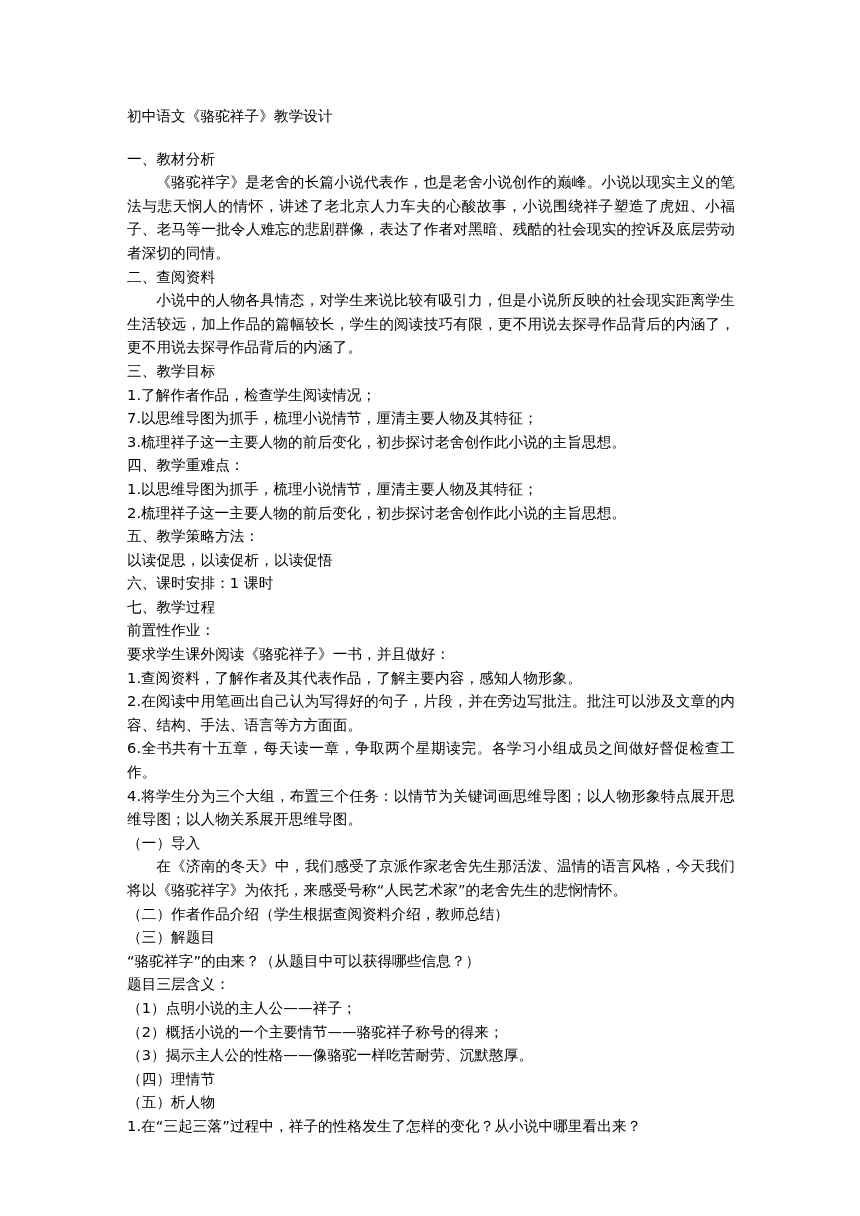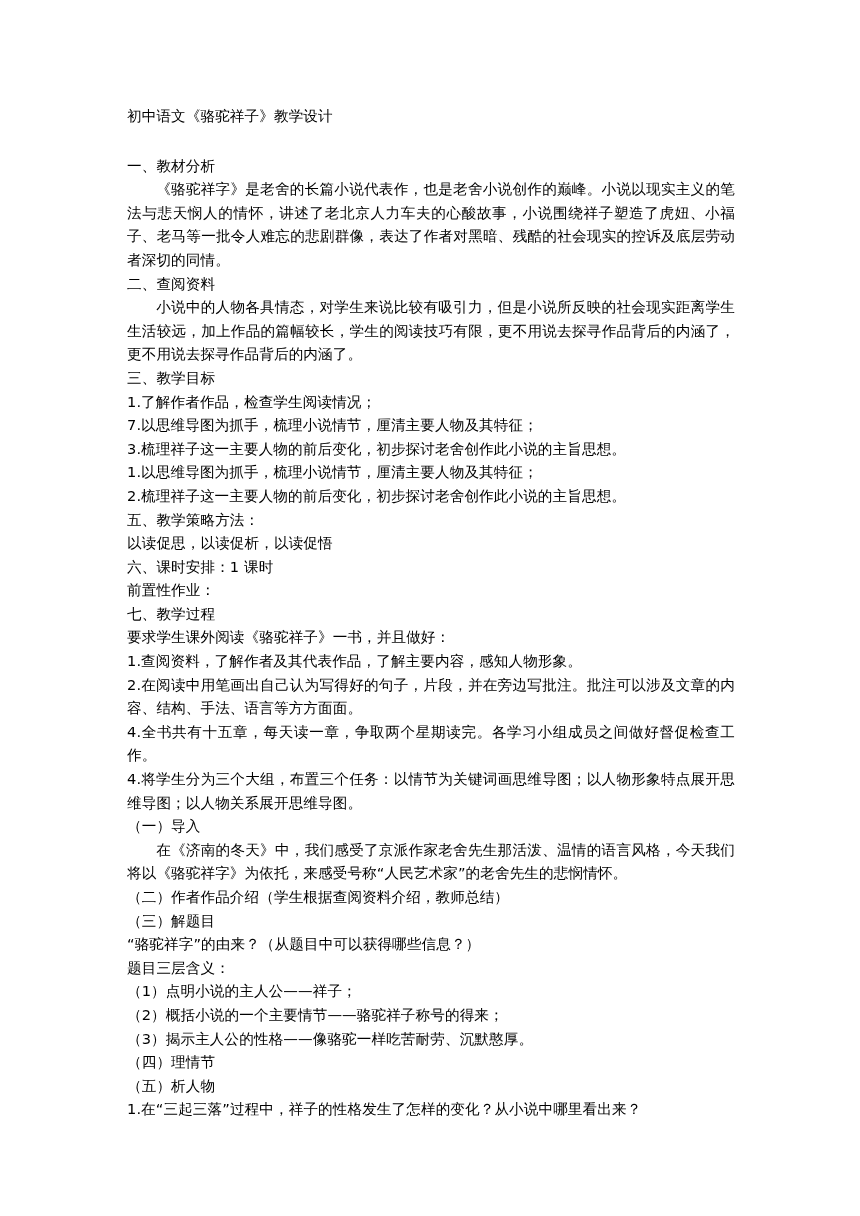--- a/index.html
+++ b/index.html
@@ -31,21 +31,21 @@
     color: #000000;
     letter-spacing: 0.1px;
     text-align: justify;
     text-justify: inter-ideograph;
     white-space: pre-wrap;
     word-break: break-all;
     margin: 0;
   }
   
   .title-line {
-    margin-bottom: 26px;
+    margin-bottom: 19px;
   }
   
   .indent {
     text-indent: 2em;
   }
 </style>
 </head>
 <body>
 
 <div class="page">
@@ -57,35 +57,36 @@
     <p class="line indent">《骆驼祥字》是老舍的长篇小说代表作，也是老舍小说创作的巅峰。小说以现实主义的笔法与悲天悯人的情怀，讲述了老北京人力车夫的心酸故事，小说围绕祥子塑造了虎妞、小福子、老马等一批令人难忘的悲剧群像，表达了作者对黑暗、残酷的社会现实的控诉及底层劳动者深切的同情。</p>
 
     <p class="line">二、查阅资料</p>
     <p class="line indent">小说中的人物各具情态，对学生来说比较有吸引力，但是小说所反映的社会现实距离学生生活较远，加上作品的篇幅较长，学生的阅读技巧有限，更不用说去探寻作品背后的内涵了，更不用说去探寻作品背后的内涵了。</p>
 
     <p class="line">三、教学目标</p>
     <p class="line">1.了解作者作品，检查学生阅读情况；</p>
     <p class="line">7.以思维导图为抓手，梳理小说情节，厘清主要人物及其特征；</p>
     <p class="line">3.梳理祥子这一主要人物的前后变化，初步探讨老舍创作此小说的主旨思想。</p>
 
+    <p class="line">四、教学重难点：</p>
     <p class="line">1.以思维导图为抓手，梳理小说情节，厘清主要人物及其特征；</p>
     <p class="line">2.梳理祥子这一主要人物的前后变化，初步探讨老舍创作此小说的主旨思想。</p>
 
     <p class="line">五、教学策略方法：</p>
     <p class="line">以读促思，以读促析，以读促悟</p>
 
     <p class="line">六、课时安排：1 课时</p>
 
+    <p class="line">七、教学过程</p>
+
     <p class="line">前置性作业：</p>
-
-    <p class="line">七、教学过程</p>
     <p class="line">要求学生课外阅读《骆驼祥子》一书，并且做好：</p>
     <p class="line">1.查阅资料，了解作者及其代表作品，了解主要内容，感知人物形象。</p>
     <p class="line">2.在阅读中用笔画出自己认为写得好的句子，片段，并在旁边写批注。批注可以涉及文章的内容、结构、手法、语言等方方面面。</p>
-    <p class="line">4.全书共有十五章，每天读一章，争取两个星期读完。各学习小组成员之间做好督促检查工作。</p>
+    <p class="line">6.全书共有十五章，每天读一章，争取两个星期读完。各学习小组成员之间做好督促检查工作。</p>
     <p class="line">4.将学生分为三个大组，布置三个任务：以情节为关键词画思维导图；以人物形象特点展开思维导图；以人物关系展开思维导图。</p>
 
     <p class="line">（一）导入</p>
     <p class="line indent">在《济南的冬天》中，我们感受了京派作家老舍先生那活泼、温情的语言风格，今天我们将以《骆驼祥字》为依托，来感受号称“人民艺术家”的老舍先生的悲悯情怀。</p>
 
     <p class="line">（二）作者作品介绍（学生根据查阅资料介绍，教师总结）</p>
 
     <p class="line">（三）解题目</p>
     <p class="line">“骆驼祥字”的由来？（从题目中可以获得哪些信息？）</p>
     <p class="line">题目三层含义：</p>

